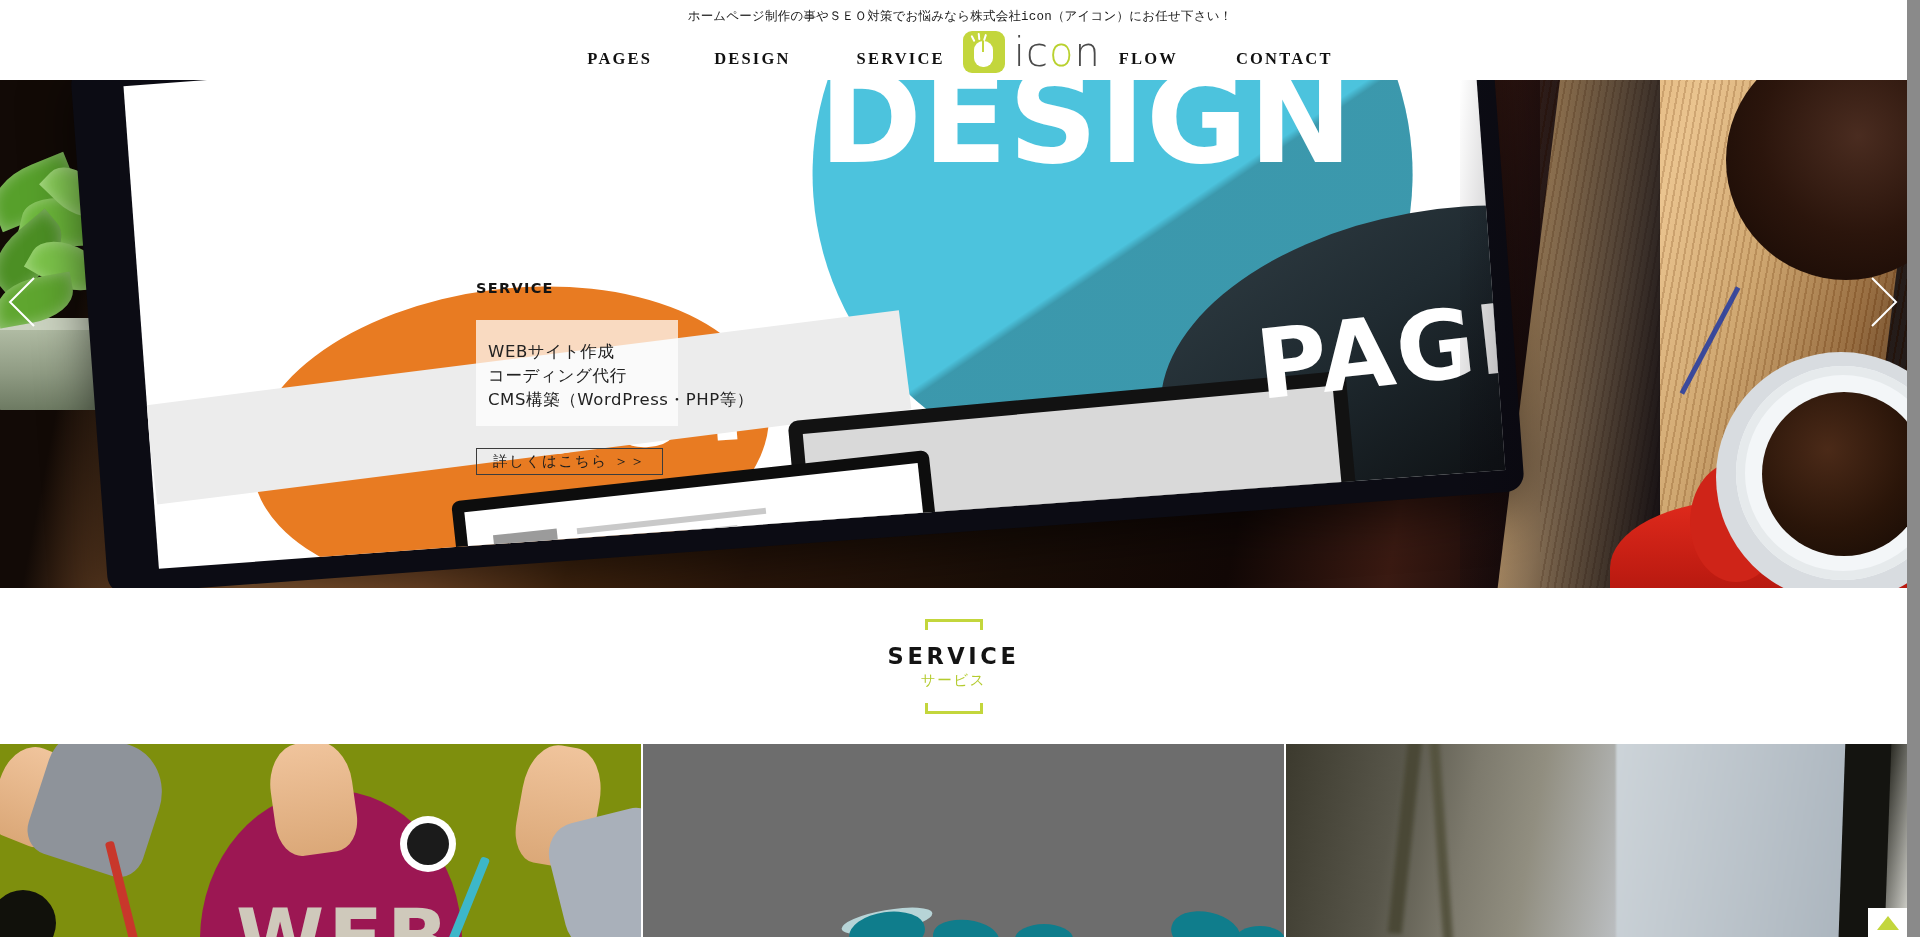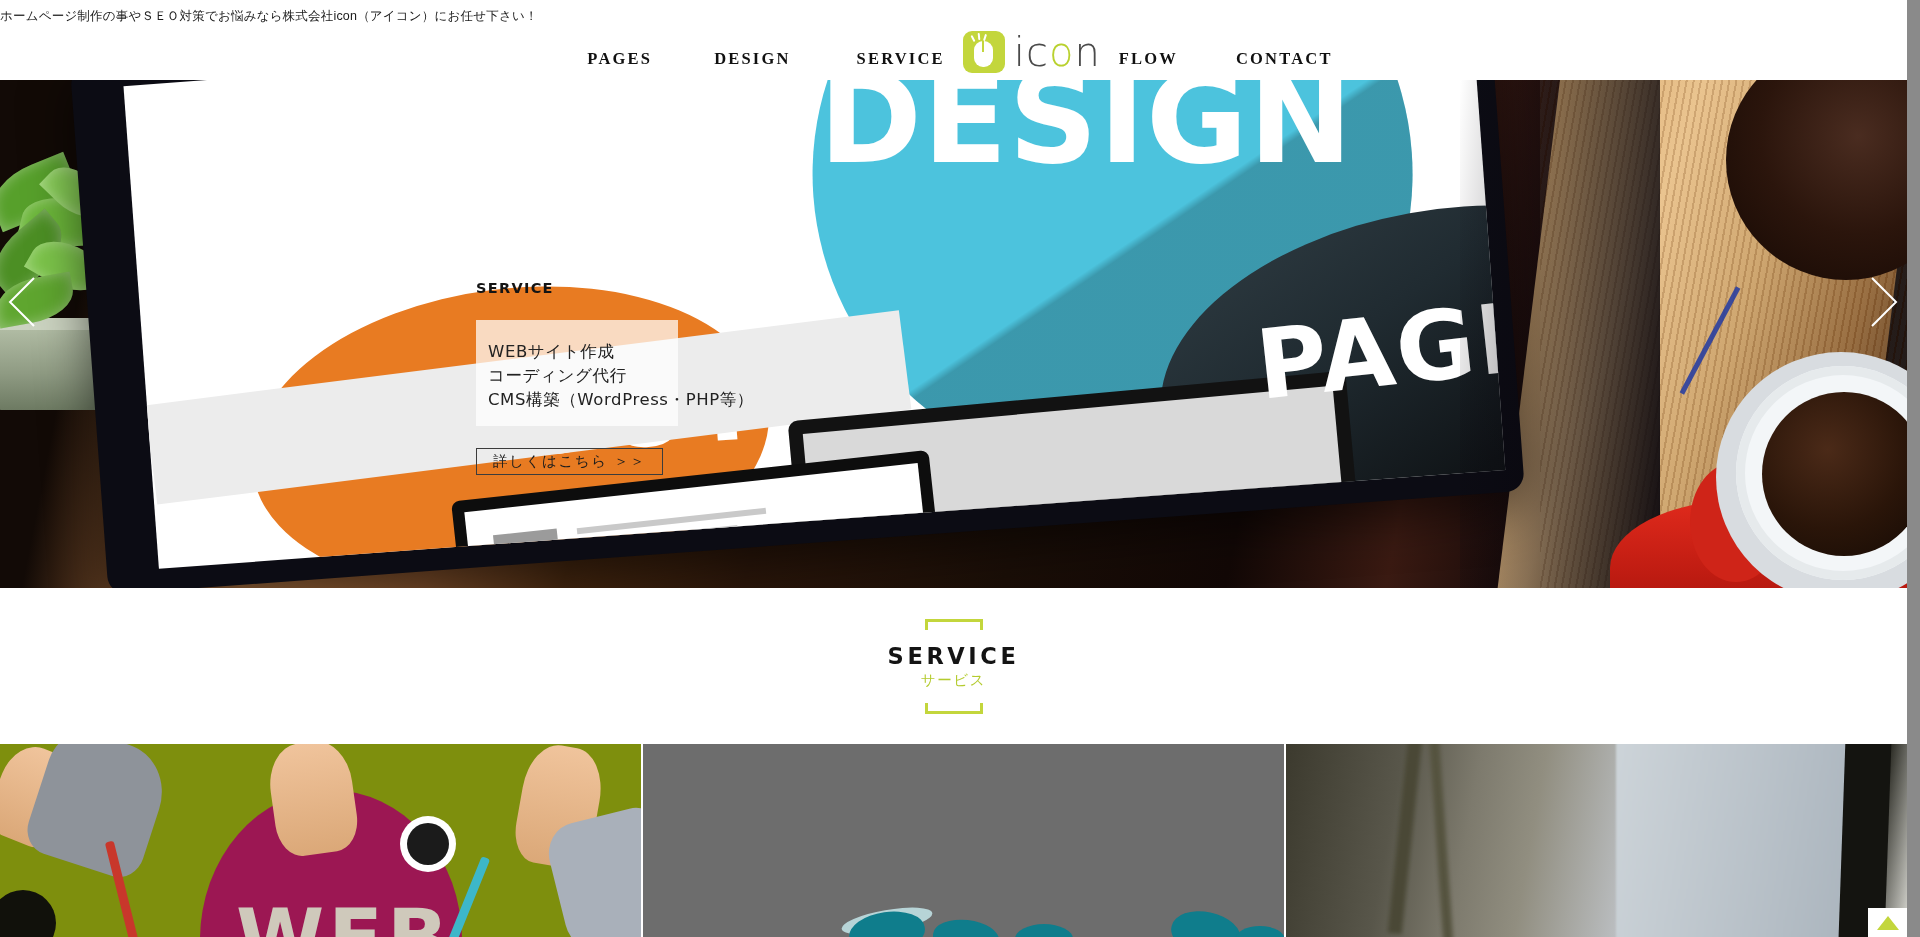--- a/index.html
+++ b/index.html
@@ -12,22 +12,22 @@
   }
   .page { position:relative; width:1920px; height:937px; background:#ffffff; overflow:hidden; }
 
   
   .header {
     position:absolute; top:0; left:0; width:1920px; height:80px;
     background:#ffffff; z-index:40;
   }
   .tagline {
     position:absolute; top:8px; left:0; width:1920px;
-    text-align:left; font-size:12.5px; color:#1b1b1b;
-    letter-spacing:0.2px; font-family:Liberation Sans, sans-serif;
+    text-align:center; font-size:12.5px; color:#1b1b1b;
+    letter-spacing:0.2px; font-family:Liberation Mono, monospace;
     white-space:nowrap;
   }
   .navbar {
     position:absolute; top:38px; left:0; width:1920px; height:42px;
     display:flex; align-items:center; justify-content:center;
   }
   .nav-link {
     font-size:16.5px; letter-spacing:2.2px; color:#111;
     font-family:"Liberation Serif","DejaVu Serif",serif;
     font-weight:600; text-decoration:none; white-space:nowrap;

